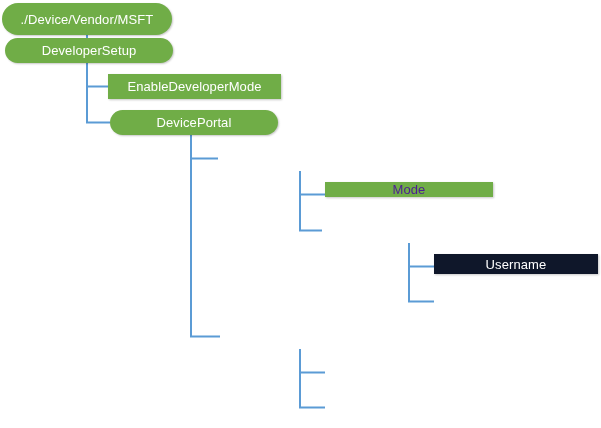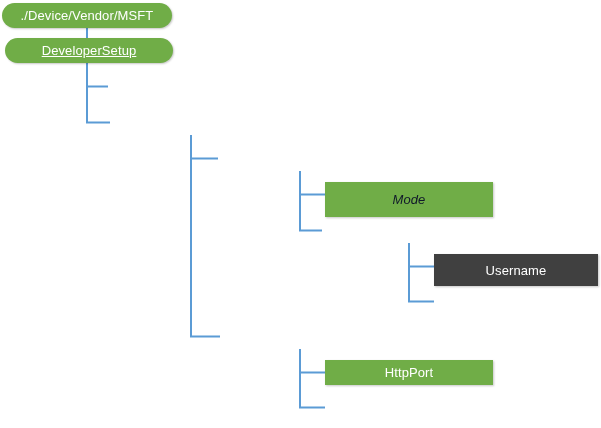--- a/index.html
+++ b/index.html
@@ -56,28 +56,31 @@
       <path d="M 87,63 L 87,122.5 L 110,122.5" fill="none" stroke="#5B9BD5" stroke-width="2" stroke-linecap="butt" stroke-linejoin="miter"></path>
       <path d="M 191,135 L 191,158.5 L 218,158.5" fill="none" stroke="#5B9BD5" stroke-width="2" stroke-linecap="butt" stroke-linejoin="miter"></path>
       <path d="M 191,135 L 191,336.5 L 220,336.5" fill="none" stroke="#5B9BD5" stroke-width="2" stroke-linecap="butt" stroke-linejoin="miter"></path>
       <path d="M 300,171 L 300,194.5 L 325,194.5" fill="none" stroke="#5B9BD5" stroke-width="2" stroke-linecap="butt" stroke-linejoin="miter"></path>
       <path d="M 300,171 L 300,230.5 L 322,230.5" fill="none" stroke="#5B9BD5" stroke-width="2" stroke-linecap="butt" stroke-linejoin="miter"></path>
       <path d="M 409,243 L 409,266.5 L 434,266.5" fill="none" stroke="#5B9BD5" stroke-width="2" stroke-linecap="butt" stroke-linejoin="miter"></path>
       <path d="M 409,243 L 409,301.5 L 434,301.5" fill="none" stroke="#5B9BD5" stroke-width="2" stroke-linecap="butt" stroke-linejoin="miter"></path>
       <path d="M 300,349 L 300,372.5 L 325,372.5" fill="none" stroke="#5B9BD5" stroke-width="2" stroke-linecap="butt" stroke-linejoin="miter"></path>
       <path d="M 300,349 L 300,407.5 L 325,407.5" fill="none" stroke="#5B9BD5" stroke-width="2" stroke-linecap="butt" stroke-linejoin="miter"></path>
     </svg>
-<div class="node rounded" style="left: 2px; top: 3px; width: 170px; height: 25px; background: rgb(112, 173, 71); color: rgb(255, 255, 255);">
+<div class="node rounded" style="left: 2px; top: 3px; width: 170px; height: 32px; background: rgb(112, 173, 71); color: rgb(255, 255, 255);">
       <span class="node-label">./Device/Vendor/MSFT</span>
     </div>
-    <div class="node rounded" style="left: 5px; top: 38px; width: 168px; height: 25px; background: rgb(112, 173, 71); color: rgb(255, 255, 255); text-decoration: underline;">
+    <div class="node rounded" style="left: 5px; top: 38px; width: 168px; height: 25px; background: rgb(112, 173, 71); color: rgb(255, 255, 255);">
       <span class="node-label">DeveloperSetup</span>
     </div>
-    <div class="node square" style="left: 325px; top: 182px; width: 168px; height: 35px; background: rgb(112, 173, 71); color: #0f172a; font-style: italic;">
+    <div class="node square" style="left: 108px; top: 74px; width: 173px; height: 25px; background: rgb(112, 173, 71); color: rgb(255, 255, 255);">
+      <span class="node-label">EnableDeveloperMode</span>
+    </div>
+    <div class="node rounded" style="left: 110px; top: 110px; width: 168px; height: 25px; background: rgb(112, 173, 71); color: rgb(255, 255, 255);">
+      <span class="node-label">DevicePortal</span>
+    </div>
+    <div class="node square" style="left: 325px; top: 182px; width: 168px; height: 15px; background: rgb(112, 173, 71); color: #4c1d95;">
       <span class="node-label">Mode</span>
     </div>
-    <div class="node square" style="left: 434px; top: 254px; width: 164px; height: 32px; background: #404040; color: rgb(255, 255, 255);">
+    <div class="node square" style="left: 434px; top: 254px; width: 164px; height: 20px; background: #0f172a; color: rgb(255, 255, 255);">
       <span class="node-label">Username</span>
-    </div>
-    <div class="node square" style="left: 325px; top: 360px; width: 168px; height: 25px; background: rgb(112, 173, 71); color: rgb(255, 255, 255);">
-      <span class="node-label">HttpPort</span>
     </div>
   </div>
 
 </body></html>

